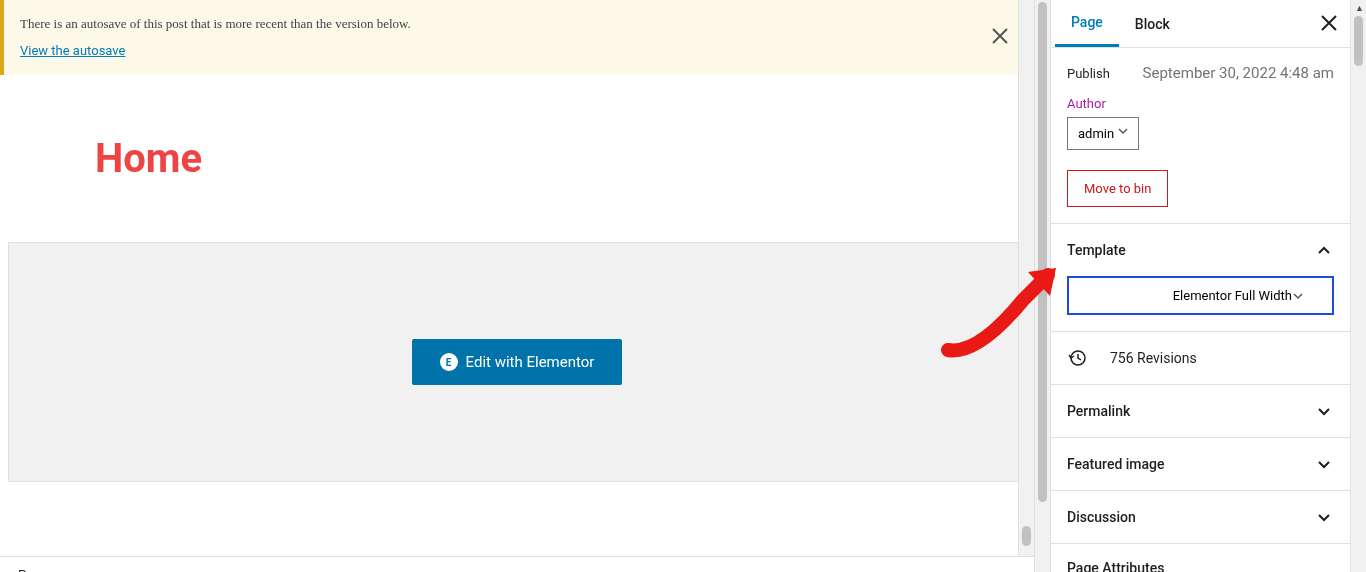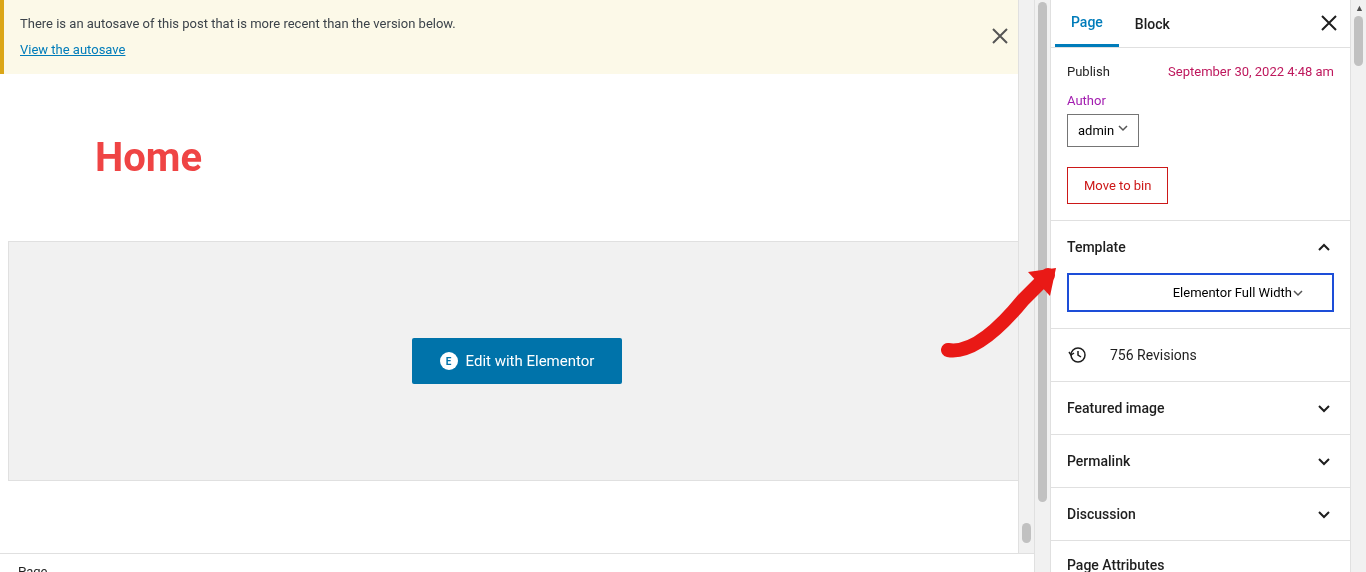--- a/index.html
+++ b/index.html
@@ -2,42 +2,42 @@
 <html><head>
   <meta charset="utf-8">
   <style>
     * { margin: 0; padding: 0; box-sizing: border-box; font-family: -apple-system, BlinkMacSystemFont, "Segoe UI", Roboto, sans-serif; }
     body { width: 1366px; height: 572px; overflow: hidden; background: #fff; display: flex; flex-direction: column; }
     .top-dark { width: 60px; background: #1d2327; height: 2px; position: absolute; top: 0; left: 0; }
     .content-wrapper { display: flex; flex: 1; position: relative; }
     .main-area { flex: 1; display: flex; flex-direction: column; position: relative; }
     .main-scroll { flex: 1; overflow: hidden; position: relative; }
     .autosave-notice { background: #fcf9e8; border-left: 4px solid #dba617; padding: 16px 50px 16px 16px; position: relative; }
-    .autosave-text { font-size: 13px; color: #3c434a; margin-bottom: 8px; }
+    .autosave-text { font-size: 13px; color: #3c434a; margin-bottom: 8px; font-family: Liberation Serif, serif; }
     .autosave-link { color: #007cba; text-decoration: underline; font-size: 13px; cursor: pointer; }
     .close-notice { position: absolute; right: 20px; top: 26px; width: 24px; height: 24px; cursor: pointer; color: #555; }
     .editor-body { padding: 60px 0 0 0; }
     .page-title { font-size: 40px; font-weight: 700; color: #ef4444; margin-left: 95px; }
     .elementor-area { background: #f1f1f1; margin: 60px 8px 8px 8px; min-height: 240px; display: flex; align-items: center; justify-content: center; border: 1px solid #e0e0e0; }
     .edit-btn { background: #0073aa; color: #fff; border: none; padding: 14px 28px; font-size: 15px; cursor: pointer; display: flex; align-items: center; gap: 8px; border-radius: 2px; }
     .elementor-icon-circle { width: 18px; height: 18px; background: #fff; border-radius: 50%; display: inline-flex; align-items: center; justify-content: center; color: #0073aa; font-size: 10px; font-weight: bold; }
     .breadcrumb-bar { border-top: 1px solid #e0e0e0; padding: 10px 18px; font-size: 13px; color: #1e1e1e; background: #fff; }
     .sidebar-wrap { width: 316px; display: flex; border-left: 1px solid #e0e0e0; }
     .left-scroll { width: 16px; background: #f1f1f1; border-right: 1px solid #e0e0e0; position: relative; }
     .scroll-thumb { position: absolute; left: 3px; right: 3px; top: 2px; height: 500px; background: #c1c1c1; border-radius: 5px; }
     .sidebar { flex: 1; display: flex; flex-direction: column; overflow: hidden; }
     .tabs { display: flex; border-bottom: 1px solid #e0e0e0; height: 48px; align-items: center; padding: 0 4px; position: relative; }
     .tab { padding: 14px 16px; font-size: 14px; font-weight: 500; color: #1e1e1e; cursor: pointer; height: 100%; display: flex; align-items: center; }
     .tab.active { border-bottom: 3px solid #007cba; color: #007cba; }
     .close-panel { position: absolute; right: 12px; top: 14px; cursor: pointer; color: #1e1e1e; }
     .panel-body { flex: 1; overflow-y: auto; }
     .panel-section { padding: 16px; }
     .publish-row { display: flex; justify-content: space-between; align-items: center; margin-bottom: 14px; }
     .publish-label { font-size: 13px; color: #1e1e1e; }
-    .publish-date { color: #be185d; font-size: 13px; cursor: pointer; }
+    .publish-date { color: #737373; font-size: 15px; cursor: pointer; }
     .author-label { font-size: 13px; color: #a21caf; margin-bottom: 6px; }
     .author-select-wrap { border: 1px solid #757575; padding: 8px 10px; display: inline-flex; align-items: flex-start; gap: 4px; font-size: 13px; cursor: pointer; margin-bottom: 20px; }
     .move-bin { border: 1px solid #cc1818; color: #cc1818; background: #fff; padding: 10px 16px; font-size: 13px; cursor: pointer; }
     .section-header { display: flex; justify-content: space-between; align-items: center; padding: 16px; border-top: 1px solid #e0e0e0; cursor: pointer; }
     .section-title { font-size: 14px; font-weight: 500; color: #1e1e1e; }
     .chevron { width: 20px; height: 20px; }
     .template-body { padding: 0 16px 16px; }
     .template-select { width: 100%; border: 2px solid #1d4ed8; padding: 10px 28px; font-size: 13px; display: flex; justify-content: flex-end; align-items: center; cursor: pointer; background: #fff; }
     .revisions-row { display: flex; align-items: center; gap: 10px; padding: 16px; border-top: 1px solid #e0e0e0; cursor: pointer; }
     .history-icon { width: 20px; height: 20px; }
@@ -137,28 +137,28 @@
         <div class="revisions-row">
           <svg class="history-icon" viewBox="0 0 20 20">
               <circle cx="11" cy="10" r="7" stroke="#1e1e1e" stroke-width="1.5" fill="none"></circle>
               <path d="M11 6 V10 L14 12" stroke="#1e1e1e" stroke-width="1.5" fill="none"></path>
               <path d="M2 7 L4 10 L7 8" stroke="#1e1e1e" stroke-width="1.5" fill="none"></path>
             </svg>
           <span class="revisions-text">756 Revisions</span>
         </div>
 
         <div class="section-header">
-          <span class="section-title">Featured image</span>
+          <span class="section-title">Permalink</span>
           <svg class="chevron" viewBox="0 0 20 20">
               <path d="M5 8 L10 13 L15 8" stroke="#1e1e1e" stroke-width="2" fill="none"></path>
             </svg>
         </div>
 
         <div class="section-header">
-          <span class="section-title">Permalink</span>
+          <span class="section-title">Featured image</span>
           <svg class="chevron" viewBox="0 0 20 20">
               <path d="M5 8 L10 13 L15 8" stroke="#1e1e1e" stroke-width="2" fill="none"></path>
             </svg>
         </div>
 
         <div class="section-header">
           <span class="section-title">Discussion</span>
           <svg class="chevron" viewBox="0 0 20 20">
               <path d="M5 8 L10 13 L15 8" stroke="#1e1e1e" stroke-width="2" fill="none"></path>
             </svg>

